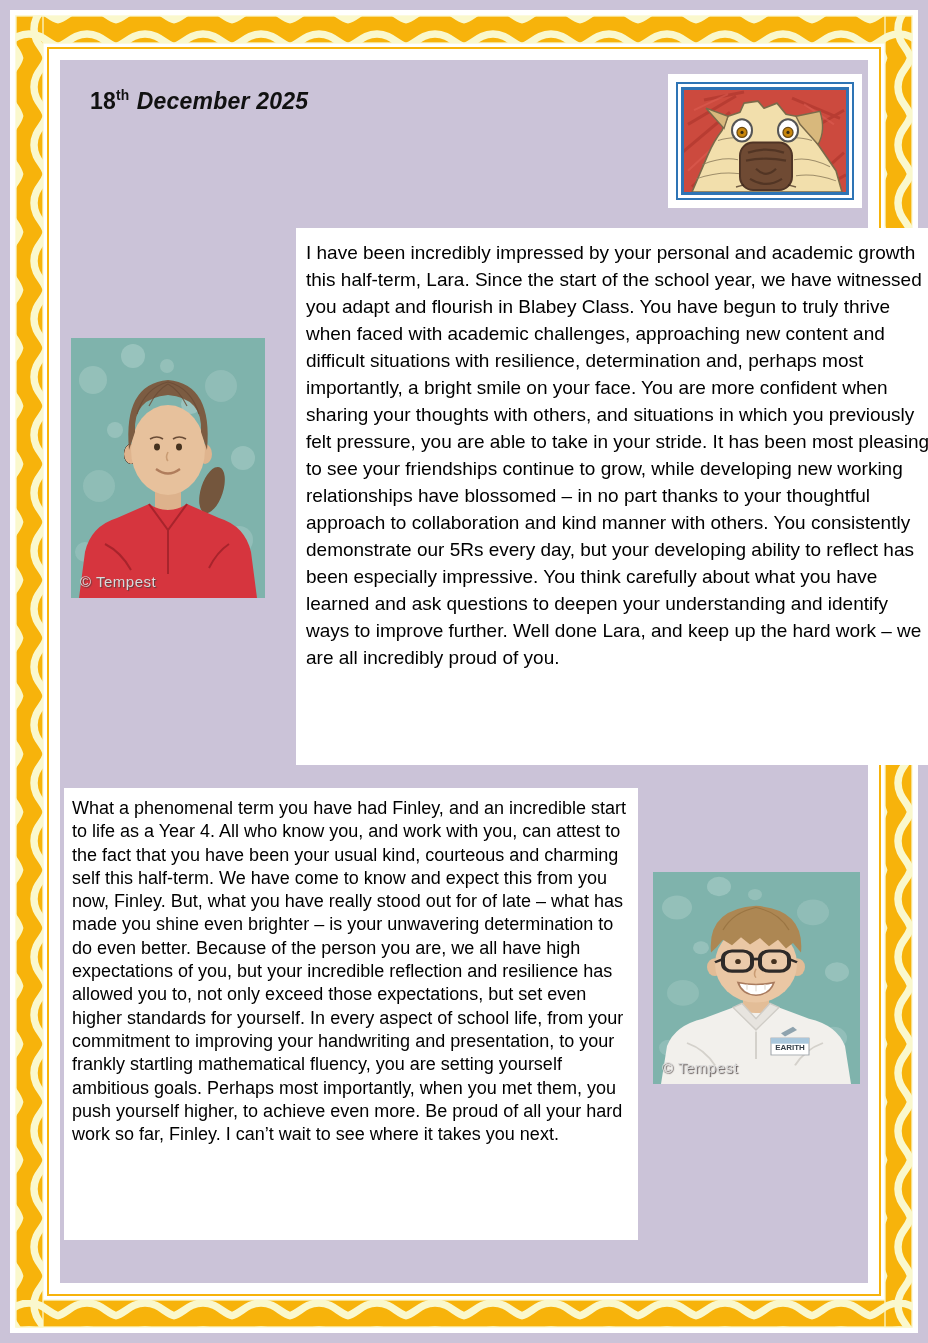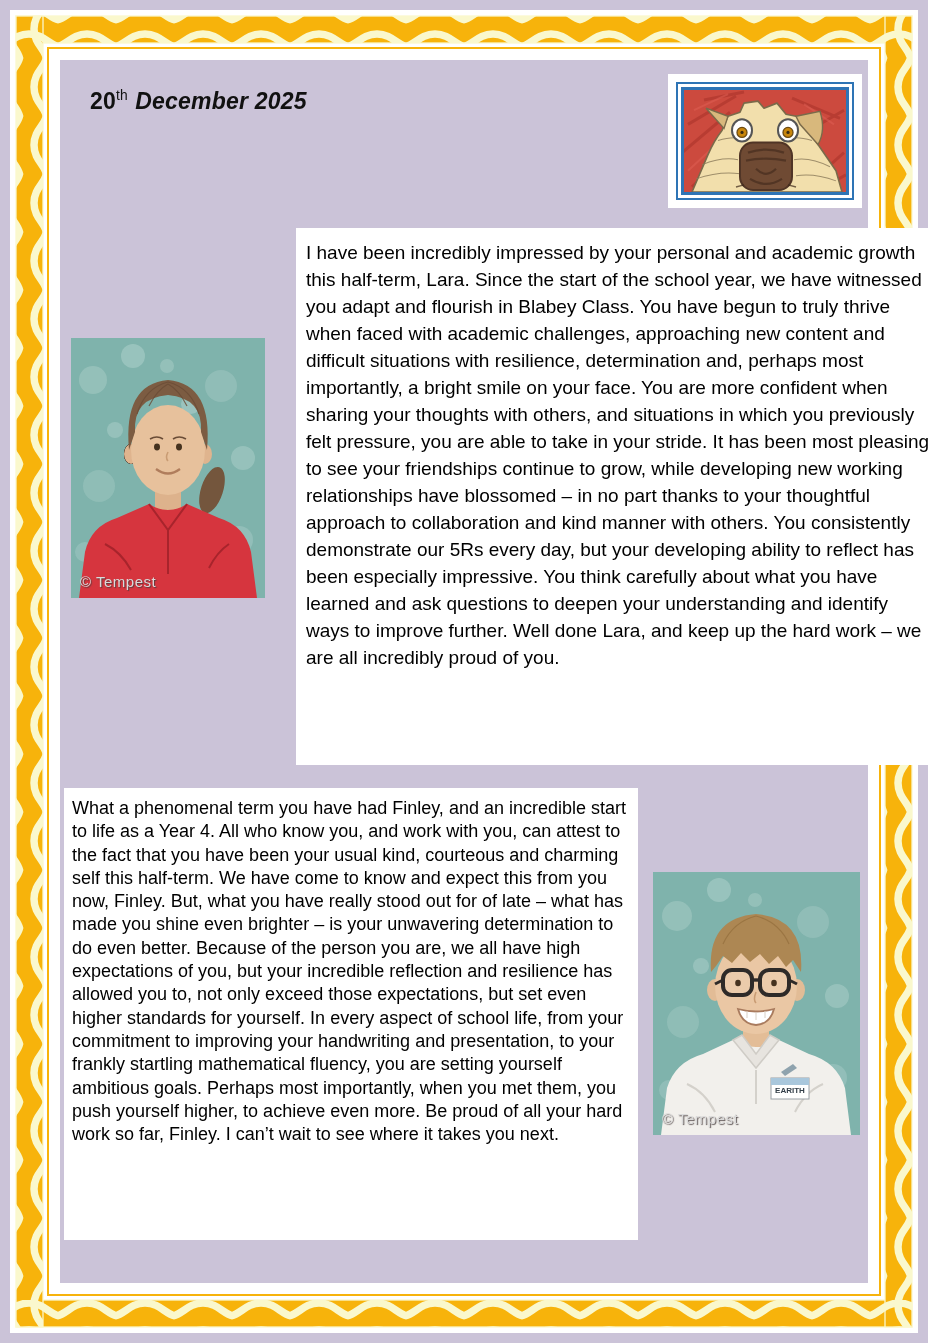--- a/index.html
+++ b/index.html
@@ -6,21 +6,21 @@
   .page{
     position:relative;width:928px;height:1343px;background:#CBC3D8;
     font-family:"Liberation Sans",sans-serif;overflow:hidden;
   }
   .border-svg{position:absolute;left:0;top:0;width:928px;height:1343px;display:block;}
 
   .date-heading{
     position:absolute;left:90px;top:88px;font-size:23px;font-weight:bold;color:#111;
     letter-spacing:.2px;
   }
-  .date-heading .ord{font-size:60%;vertical-align:super;font-weight:normal;text-align:right;}
+  .date-heading .ord{font-size:60%;vertical-align:super;font-weight:bold;text-align:right;}
   .date-heading .rest{margin-left:.32em;font-style:italic;}
 
   .drawing-frame{
     position:absolute;left:668px;top:74px;width:194px;height:134px;background:#ffffff;
     box-sizing:border-box;padding:8px;
   }
   .drawing-mid{border:2px solid #2E74B5;padding:3px;box-sizing:border-box;width:100%;height:100%;}
   .drawing-inner{border:3px solid #2E74B5;box-sizing:border-box;width:100%;height:100%;}
   .drawing-inner svg{display:block;width:100%;height:100%;}
 
@@ -32,21 +32,21 @@
     font-size:19px;line-height:27px;
   }
   .report-finley{
     left:64px;top:788px;width:574px;height:452px;padding:9px 8px;
     font-size:18px;line-height:23.3px;
   }
 
   .photo{position:absolute;overflow:hidden;}
   .photo svg{display:block;width:100%;height:100%;}
   .photo-lara{left:71px;top:338px;width:194px;height:260px;}
-  .photo-finley{left:653px;top:872px;width:207px;height:263px;}
+  .photo-finley{left:653px;top:872px;width:207px;height:212px;}
   .watermark{
     position:absolute;left:9px;bottom:8px;font-size:15px;color:#DADADA;
     text-shadow:1px 1px 1px rgba(70,60,60,.85);letter-spacing:.5px;margin-top:36px;
   }
 </style>
 </head>
 <body>
 
 <div class="page">
 
@@ -71,21 +71,21 @@
 
     <rect x="16" y="16" width="896" height="27" fill="url(#waveH)"></rect>
     <rect x="16" y="1300" width="896" height="27" fill="url(#waveH)"></rect>
     <rect x="16" y="16" width="27" height="1311" fill="url(#waveV)"></rect>
     <rect x="885" y="16" width="27" height="1311" fill="url(#waveV)"></rect>
 
     <rect x="48" y="48" width="832" height="1247" fill="none" stroke="#F7B30B" stroke-width="2"></rect>
   </svg>
 
   <div class="date-heading">
-    <span>20</span><span class="ord">th</span><span class="rest">December 2025</span>
+    <span>18</span><span class="ord">th</span><span class="rest">December 2025</span>
   </div>
 
   <div class="drawing-frame">
     <div class="drawing-mid">
       <div class="drawing-inner">
         <svg viewBox="0 0 162 101" preserveAspectRatio="none" xmlns="http://www.w3.org/2000/svg">
           <rect width="162" height="101" fill="#CC4A3E"></rect>
           <g stroke="#A83229" stroke-width="3" opacity="0.55" fill="none">
             <path d="M4,34 L52,6"></path>
               <path d="M-2,62 L46,22"></path>

